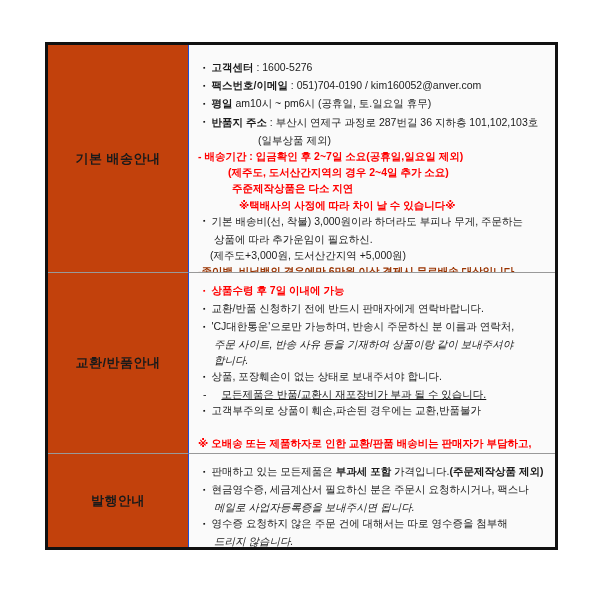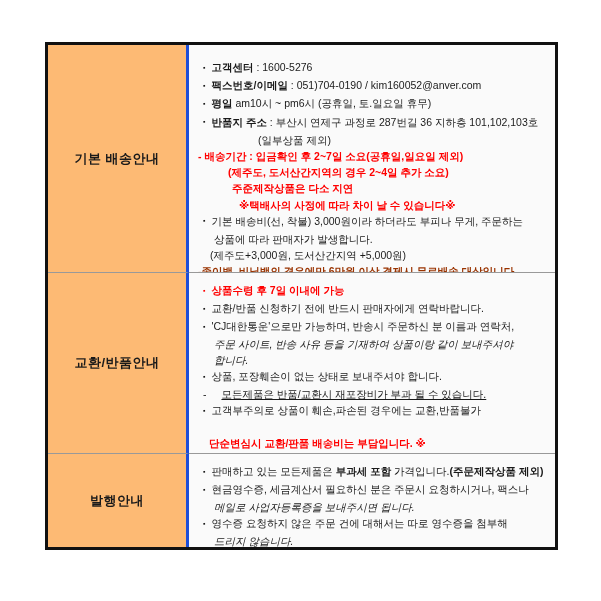--- a/index.html
+++ b/index.html
@@ -8,21 +8,21 @@
     font-family:"Liberation Sans","DejaVu Sans",sans-serif;
     position:relative;overflow:hidden;
   }
   .tbl{
     position:absolute;left:45px;top:42px;width:513px;height:508px;
     box-sizing:border-box;border:3px solid #111111;
     display:grid;grid-template-columns:141px 1fr;grid-template-rows:228px 181px 1fr;
     background:#fafafa;
   }
   .hcell{
-    background:#fdba74;border-right:3px solid #1d4ed8;border-bottom:1px solid #999999;
+    background:#c2410c;border-right:1px solid #1d4ed8;border-bottom:1px solid #999999;
     display:flex;flex-direction:column;align-items:center;justify-content:center;
     font-weight:bold;font-size:13px;color:#1a1a1a;text-align:center;line-height:20px;
     letter-spacing:0.5px;
   }
   .hcell.last{border-bottom:none;}
   .ccell{
     background:#fafafa;border-bottom:1px solid #999999;
     box-sizing:border-box;overflow:hidden;
     padding:14px 4px 4px 9px;
   }
@@ -59,39 +59,40 @@
     <div class="line m-bullet"><span class="bl">▪</span><span class="bold">고객센터</span><span> : 1600-5276</span></div>
     <div class="line m-bullet"><span class="bl">▪</span><span class="bold">팩스번호/이메일</span><span> : 051)704-0190 / kim160052@anver.com</span></div>
     <div class="line m-bullet"><span class="bl">▪</span><span class="bold">평일</span><span> am10시 ~ pm6시 (공휴일, 토.일요일 휴무)</span></div>
     <div class="line m-bullet"><span class="bl">▪</span><span class="bold">반품지 주소</span><span> : 부산시 연제구 과정로 287번길 36 지하층 101,102,103호</span></div>
     <div class="line m-addrnote">(일부상품 제외)</div>
     <div class="line red">- 배송기간 : 입금확인 후 2~7일 소요(공휴일,일요일 제외)</div>
     <div class="line red m-p2">(제주도, 도서산간지역의 경우 2~4일 추가 소요)</div>
     <div class="line red m-p3">주준제작상품은 다소 지연</div>
     <div class="line red m-p4">※택배사의 사정에 따라 차이 날 수 있습니다※</div>
     <div class="line m-bullet"><span class="bl">▪</span><span>기본 배송비(선, 착불) 3,000원이라 하더라도 부피나 무게, 주문하는</span></div>
-    <div class="line m-fee2">상품에 따라 판매자가 발생합니다.</div>
+    <div class="line m-fee2">상품에 따라 추가운임이 필요하신.</div>
     <div class="line m-fee3">(제주도+3,000원, 도서산간지역 +5,000원)</div>
     <div class="line maroon">-종이백. 비닐백의 경우에만 6만원 이상 결제시 무료배송 대상입니다.</div>
   </div>
 
   <div class="hcell">
     <span>교환/반품안내</span>
   </div>
 
   <div class="ccell r2">
     <div class="line red m-bullet"><span class="bl">▪</span><span>상품수령 후 7일 이내에 가능</span></div>
     <div class="line m-bullet"><span class="bl">▪</span><span>교환/반품 신청하기 전에 반드시 판매자에게 연락바랍니다.</span></div>
     <div class="line m-bullet"><span class="bl">▪</span><span>'CJ대한통운'으로만 가능하며, 반송시 주문하신 분 이름과 연락처,</span></div>
     <div class="line m-cont">주문 사이트, 반송 사유 등을 기재하여 상품이랑 같이 보내주셔야</div>
     <div class="line m-cont">합니다.</div>
     <div class="line m-bullet"><span class="bl">▪</span><span>상품, 포장훼손이 없는 상태로 보내주셔야 합니다.</span></div>
     <div class="line m-bullet"><span>-</span><span> </span><span class="ul-bold">모든제품은 반품/교환시 재포장비가 부과 될 수 있습니다.</span></div>
     <div class="line m-bullet"><span class="bl">▪</span><span>고객부주의로 상품이 훼손,파손된 경우에는 교환,반품불가</span></div>
     <div class="spacer"></div>
+    <div class="line red">※ 오배송 또는 제품하자로 인한 교환/판품 배송비는 판매자가 부담하고,</div>
     <div class="line red m-note2">단순변심시 교환/판품 배송비는 부담입니다. ※</div>
   </div>
 
   <div class="hcell last">
     <span>발행안내</span>
   </div>
 
   <div class="ccell last">
     <div class="line m-bullet"><span class="bl">▪</span><span>판매하고 있는 모든제품은 </span><span class="bold">부과세 포함</span><span> 가격입니다.</span><span class="bold">(주문제작상품 제외)</span></div>
     <div class="line m-bullet"><span class="bl">▪</span><span>현금영수증, 세금계산서 필요하신 분은 주문시 요청하시거나, 팩스나</span></div>

